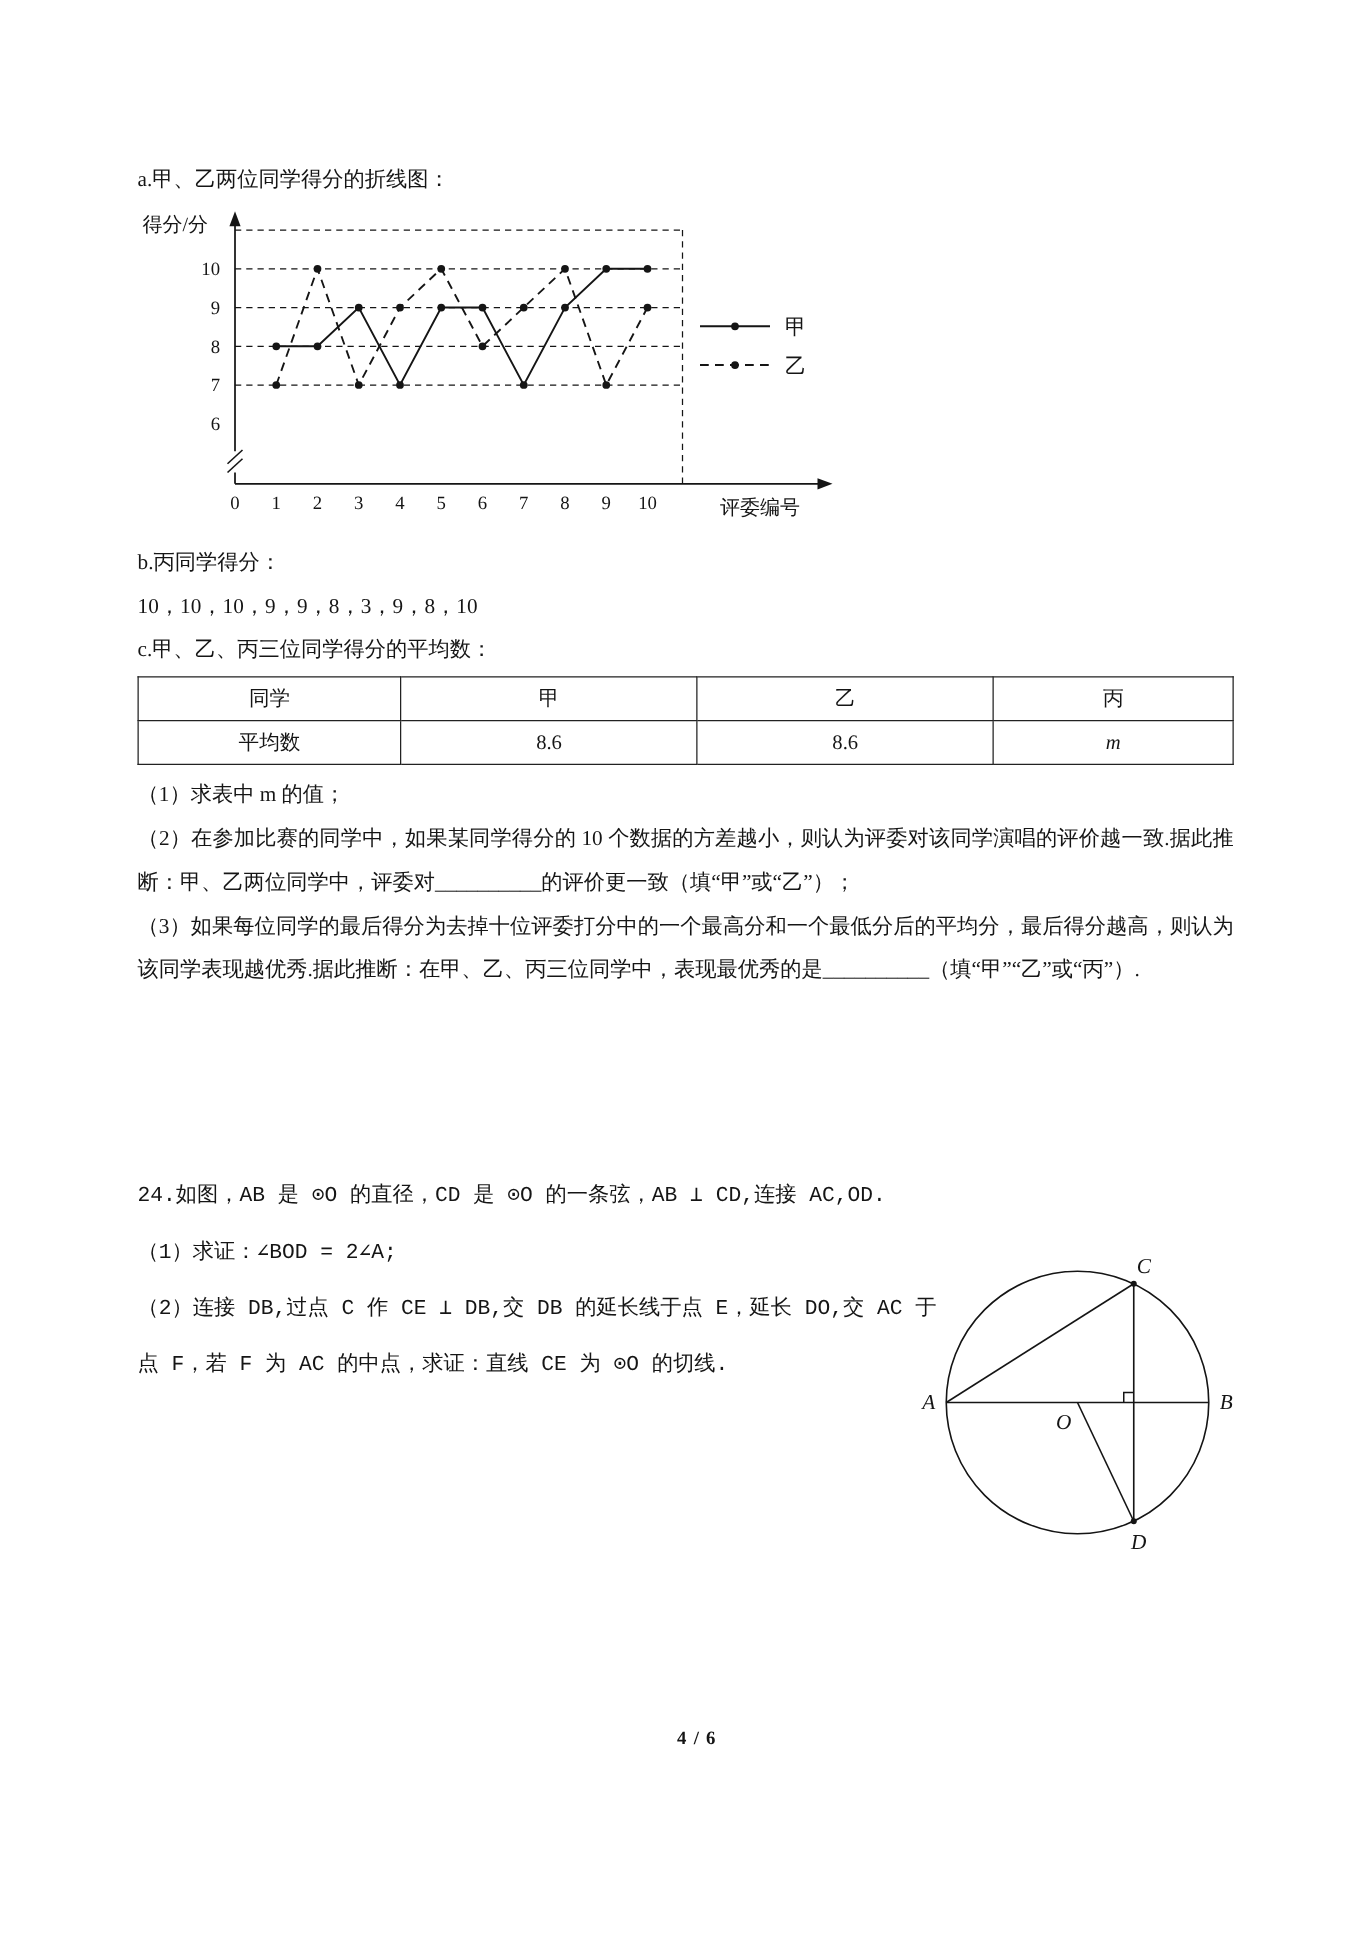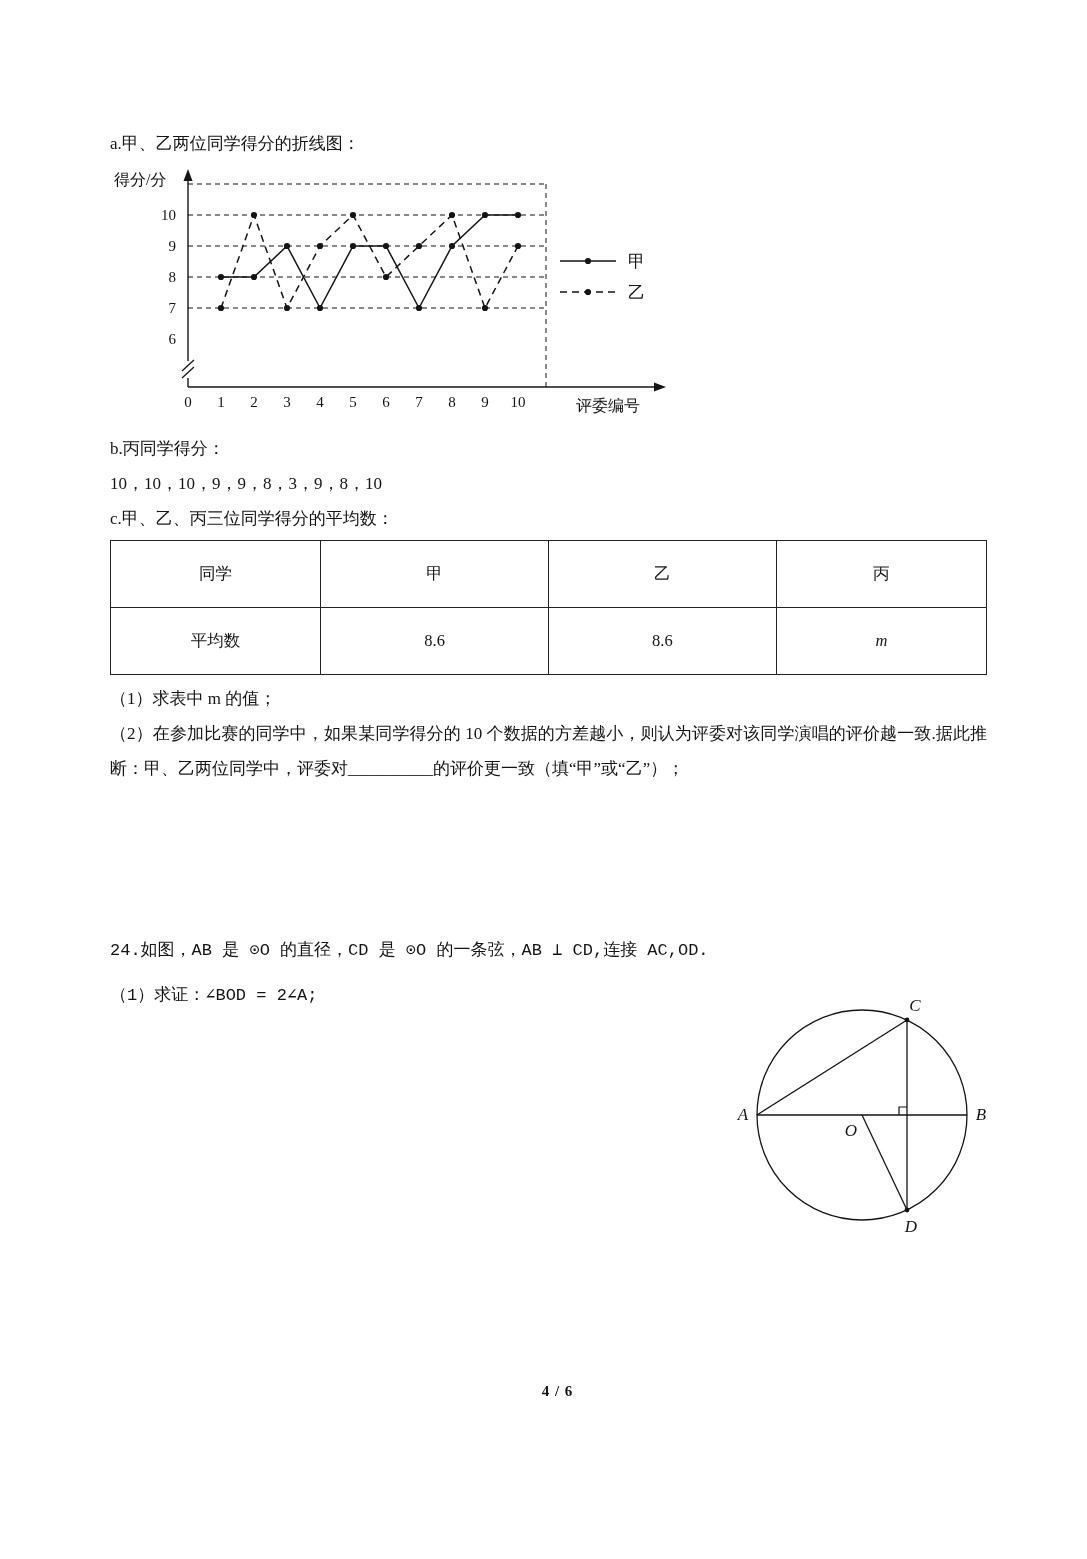--- a/index.html
+++ b/index.html
@@ -8,21 +8,21 @@
     font-family:"Liberation Serif","DejaVu Serif",serif;color:#151515;overflow:hidden;
   }
   .content{position:absolute;left:110px;top:126px;width:877px;}
   .content p{margin:0;font-size:17px;line-height:35px;text-align:justify;}
   .content p.plain{text-align:left;}
   .chart-wrap{margin:4px 0 0 -2px;}
   svg text{font-family:"Liberation Serif","DejaVu Serif",serif;}
   table.avg{border-collapse:collapse;width:100%;margin:4px 0 6px 0;}
   table.avg td,table.avg th{
     border:1.2px solid #222;height:34px;text-align:center;vertical-align:middle;
-    font-size:16.5px;font-weight:normal;padding:16px;
+    font-size:16.5px;font-weight:normal;padding:0;
   }
   table.avg td:first-child,table.avg th:first-child{width:24%;}
   .italic{font-style:italic;}
   .q24{margin-top:142px;}
   .q24 p{line-height:45px;text-align:left;font-family:Liberation Mono, monospace;}
   .diagram{float:right;width:232px;height:262px;margin:14px 0 0 0;position:relative;}
   .diagram svg{position:absolute;right:-28px;top:0;}
   .geo-label{font-style:italic;font-size:17px;fill:#151515;}
   .footer{
     position:absolute;left:0;right:0;top:1383px;text-align:center;
@@ -117,20 +117,21 @@
           <td>平均数</td>
           <td>8.6</td>
           <td>8.6</td>
           <td class="italic">m</td>
         </tr>
       </tbody>
     </table>
 
     <p class="plain">（1）求表中 m 的值；</p>
     <p>（2）在参加比赛的同学中，如果某同学得分的 10 个数据的方差越小，则认为评委对该同学演唱的评价越一致.据此推断：甲、乙两位同学中，评委对__________的评价更一致（填“甲”或“乙”）；</p>
+    <p>（3）如果每位同学的最后得分为去掉十位评委打分中的一个最高分和一个最低分后的平均分，最后得分越高，则认为该同学表现越优秀.据此推断：在甲、乙、丙三位同学中，表现最优秀的是__________（填“甲”“乙”或“丙”）.</p>
 
     <div class="q24">
       <p>24.如图，AB 是 ⊙O 的直径，CD 是 ⊙O 的一条弦，AB ⊥ CD,连接 AC,OD.</p>
 
       <div class="diagram">
         <svg width="285" height="262" viewBox="0 0 285 262">
           <circle cx="132" cy="128" r="105" fill="none" stroke="#151515" stroke-width="1.3"></circle>
 
           <line x1="27" y1="128" x2="237" y2="128" stroke="#151515" stroke-width="1.3"></line>
 
@@ -147,18 +148,19 @@
 
           <text class="geo-label" x="13" y="133" text-anchor="middle">A</text>
           <text class="geo-label" x="251" y="133" text-anchor="middle">B</text>
           <text class="geo-label" x="185" y="24" text-anchor="middle">C</text>
           <text class="geo-label" x="181" y="245" text-anchor="middle">D</text>
           <text class="geo-label" x="121" y="149" text-anchor="middle">O</text>
         </svg>
       </div>
 
       <p>（1）求证：∠BOD = 2∠A;</p>
+      <p>（2）连接 DB,过点 C 作 CE ⊥ DB,交 DB 的延长线于点 E，延长 DO,交 AC 于点 F，若 F 为 AC 的中点，求证：直线 CE 为 ⊙O 的切线.</p>
     </div>
 
   </div>
 
   <div class="footer">4 / 6</div>
 </div>
 
 </body></html>

